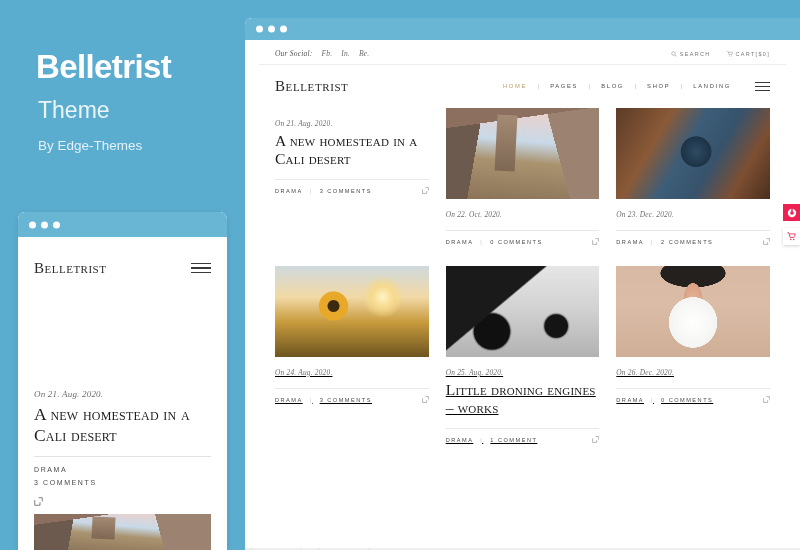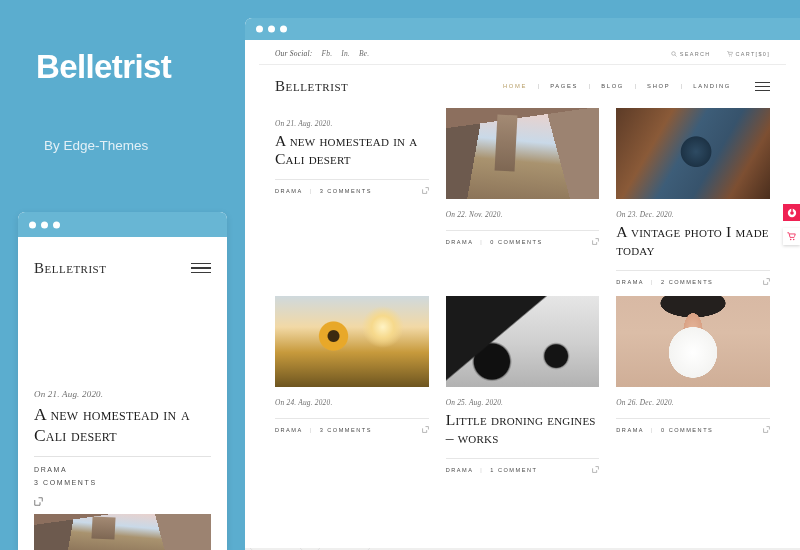--- a/index.html
+++ b/index.html
@@ -14,21 +14,21 @@
   .promo { position: absolute; left: 0; top: 0; width: 245px; height: 550px; }
   .promo-title {
     position: absolute; left: 36px; top: 48px;
     font-size: 33px; font-weight: bold; color: #ffffff; letter-spacing: -0.6px;
   }
   .promo-sub {
     position: absolute; left: 38px; top: 97px;
     font-size: 23px; font-weight: 400; color: #eaf5fa;
   }
   .promo-by {
-    position: absolute; left: 44px; top: 138px;
+    position: absolute; left: 38px; top: 138px;
     font-size: 13.5px; color: #e2f0f7;
   }
 
   
   .mobile {
     position: absolute; left: 18px; top: 212px; width: 209px; height: 338px;
     background: #ffffff; border-radius: 7px 7px 0 0; overflow: hidden;
     box-shadow: 0 2px 7px rgba(0,0,0,0.10);
   }
   .mobile-bar { height: 25px; background: #68b6d4; border-radius: 6px 6px 0 0; position: relative; }
@@ -94,21 +94,21 @@
                color: #6e6e6e; margin-top: 11px; letter-spacing: 0.2px; }
   .card-title { font-family: "Liberation Serif", serif; font-size: 15.6px; color: #1b1b1b;
                 line-height: 1.16; margin-top: 4px; font-variant: small-caps; letter-spacing: 0.2px; }
   .card-foot { border-top: 1px solid #e6e6e6; margin-top: 11px; padding-top: 7px;
                display: flex; align-items: center; justify-content: space-between; }
   .card-meta { display: flex; align-items: center; gap: 7px; font-size: 5.6px;
                letter-spacing: 1.5px; color: #4a4a4a; }
   .card-meta .sep { color: #c9c9c9; }
   .share-ic { width: 7px; height: 7px; opacity: .65; }
 
-  .row2 { margin-top: 11px; }
+  .row2 { margin-top: 21px; text-decoration: underline; }
 
   
   .footerstrip { position: absolute; left: 0; right: 0; bottom: 0; height: 32px;
                  background: #efefee; overflow: hidden; }
 
   
   .side-badge { position: absolute; right: 0; top: 204px; width: 17px; height: 17px;
                 background: #ef2153; display: flex; align-items: center; justify-content: center; }
   .side-cart { position: absolute; right: 0; top: 228px; width: 17px; height: 17px;
                background: #ffffff; display: flex; align-items: center; justify-content: center;
@@ -154,20 +154,21 @@
       linear-gradient(180deg, #d8b9a4 0%, #dbbda7 40%, #cfae97 100%);
   }
 </style>
 </head>
 <body>
 
 <div class="stage">
 
   <div class="promo">
     <div class="promo-title">Belletrist</div>
+    <div class="promo-sub">Theme</div>
     <div class="promo-by">By Edge-Themes</div>
   </div>
 
   <div class="mobile">
     <div class="mobile-bar">
       <div class="dots">
         <span class="dot"></span>
         <span class="dot"></span>
         <span class="dot"></span>
       </div>
@@ -269,40 +270,39 @@
               <path d="M1 4v7h7V7" fill="none" stroke="#555" stroke-width="1.1"></path>
               <path d="M6 1h5v5" fill="none" stroke="#555" stroke-width="1.1"></path>
             </svg>
           </div>
         </div>
 
         <div class="card">
           <div class="card-img">
               <div class="ph ph-church"></div>
             </div>
-          <div class="card-date">On 22. Nov. 2020.</div>
+          <div class="card-date">On 22. Oct. 2020.</div>
           <div class="card-foot">
             <div class="card-meta">
               <span>DRAMA</span>
               <span class="sep">|</span>
               <span>0 COMMENTS</span>
             </div>
             <svg class="share-ic" viewBox="0 0 12 12">
               <path d="M1 4v7h7V7" fill="none" stroke="#555" stroke-width="1.1"></path>
               <path d="M6 1h5v5" fill="none" stroke="#555" stroke-width="1.1"></path>
             </svg>
           </div>
         </div>
 
         <div class="card">
           <div class="card-img">
               <div class="ph ph-camera"></div>
             </div>
           <div class="card-date">On 23. Dec. 2020.</div>
-          <div class="card-title">A vintage photo I made today</div>
           <div class="card-foot">
             <div class="card-meta">
               <span>DRAMA</span>
               <span class="sep">|</span>
               <span>2 COMMENTS</span>
             </div>
             <svg class="share-ic" viewBox="0 0 12 12">
               <path d="M1 4v7h7V7" fill="none" stroke="#555" stroke-width="1.1"></path>
               <path d="M6 1h5v5" fill="none" stroke="#555" stroke-width="1.1"></path>
             </svg>

